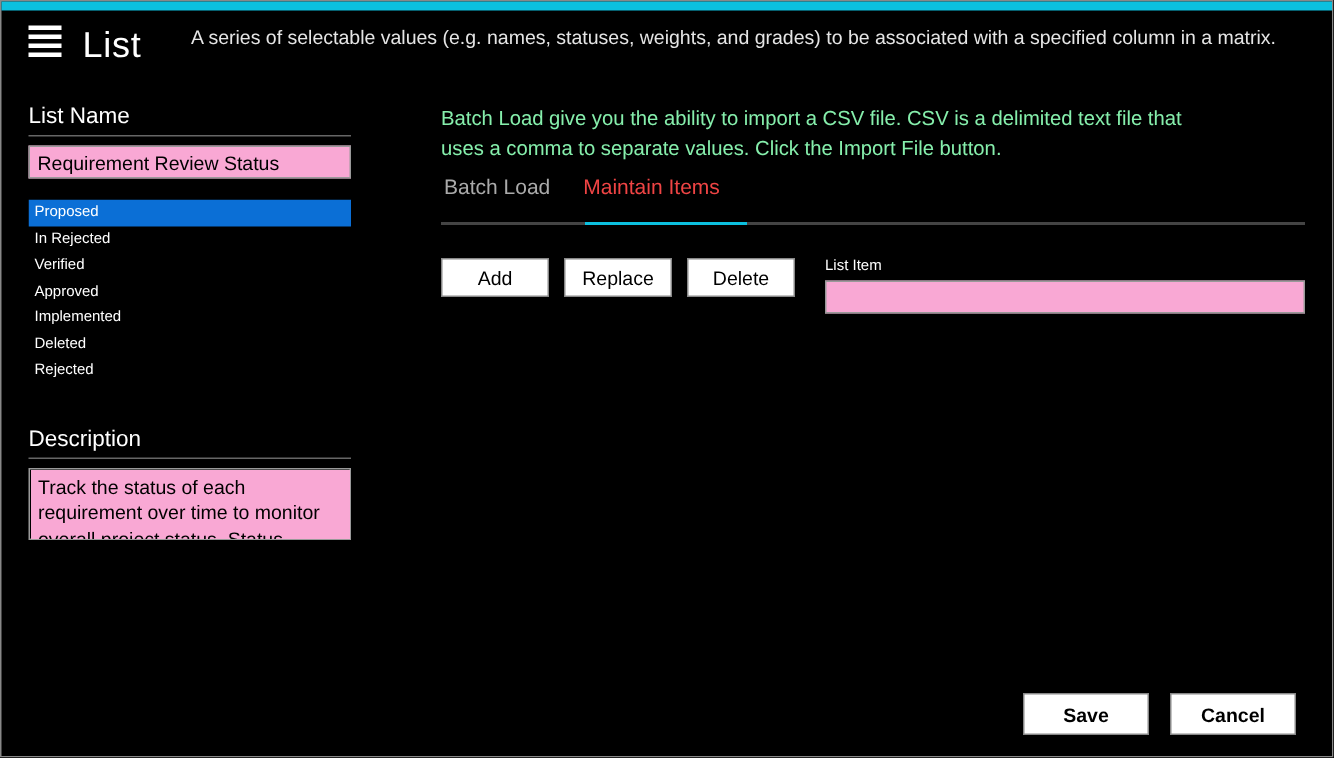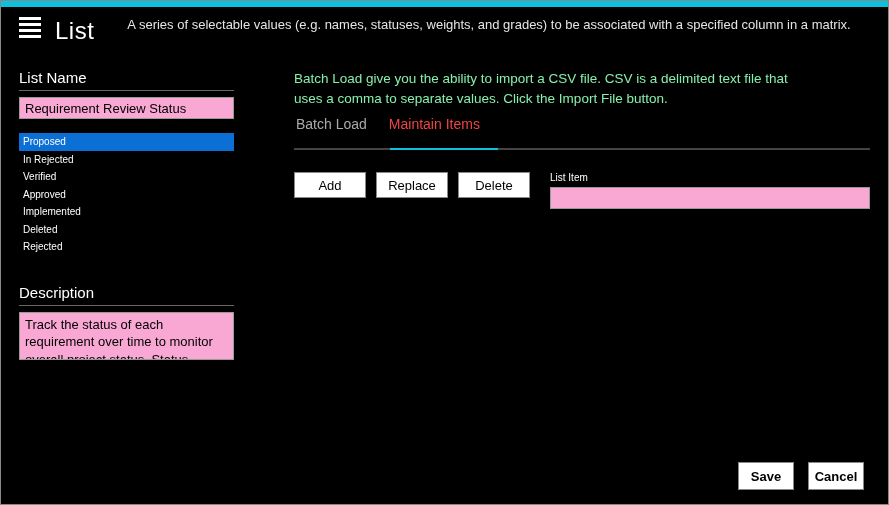--- a/index.html
+++ b/index.html
@@ -32,21 +32,21 @@
   .tab.active { color: #ef4444; }
   .tabs-underline { height: 2px; background: #444; width: 100%; position: relative; margin-top: -2px; }
   .tabs-underline .active-bar { position: absolute; height: 2px; background: #0cc0df; left: 96px; width: 108px; top: 0; }
   .maintain { margin-top: 22px; display: flex; gap: 20px; align-items: flex-start; }
   .btn-col { display: flex; flex-direction: row; gap: 10px; text-decoration: underline; }
   .btn {
     background: #fff; color: #000; border: 1px solid #888;
     font-family: inherit; font-size: 13px; text-align: center;
     width: 72px; height: 26px; cursor: pointer;
   }
-  .btn.wide { width: 56px; height: 28px; font-weight: 600; }
+  .btn.wide { width: 84px; height: 28px; font-weight: 600; }
   .field-col { flex: 0 0 320px; }
   .field-label { font-size: 10px; margin-bottom: 4px; }
   .footer { position: absolute; right: 24px; bottom: 14px; display: flex; gap: 14px; }
 </style>
 </head>
 <body>
 
 <div class="root">
   <div class="topbar"></div>
 

